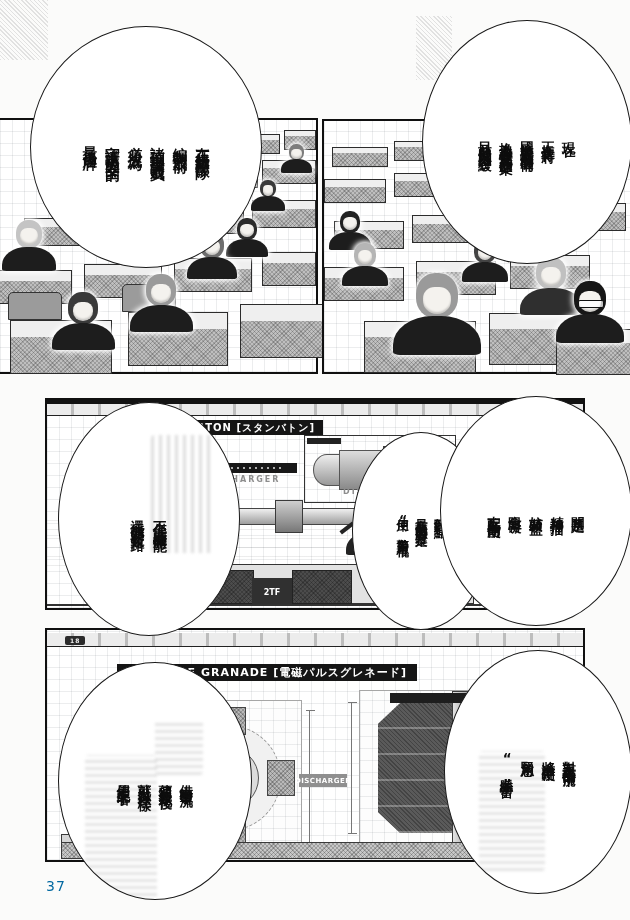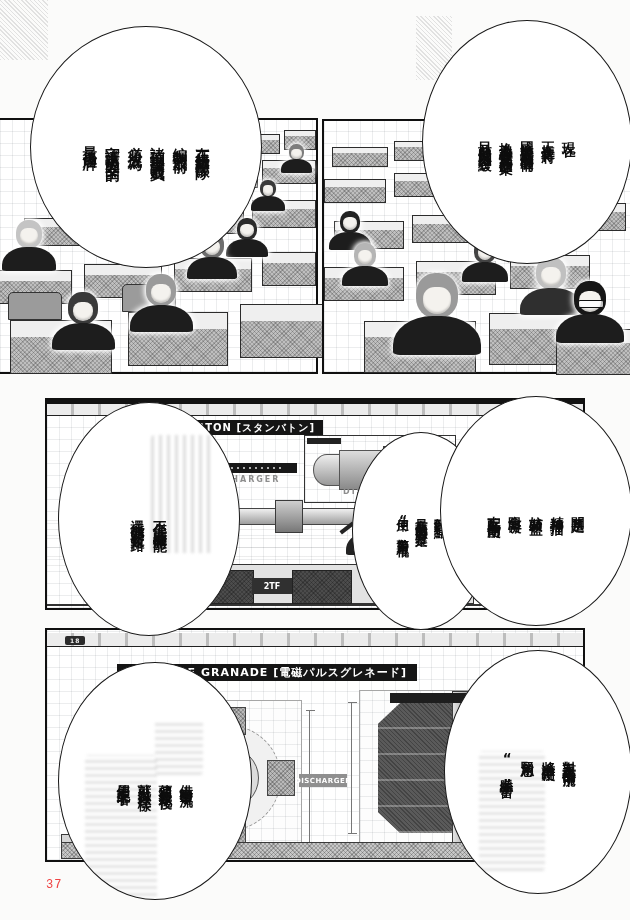--- a/index.html
+++ b/index.html
@@ -50,21 +50,21 @@
         border:1.5px solid #111;border-radius:2px;background:rgba(255,255,255,.75);}
   
   .techlabel{position:absolute;background:#151515;color:#fff;font-weight:bold;
              letter-spacing:1px;display:flex;align-items:center;}
   .smalllabel{position:absolute;color:#8d8d8d;font-weight:bold;letter-spacing:2px;}
   .pill{position:absolute;background:#2b2b2b;color:#eee;font-size:6px;font-weight:bold;
         padding:1px 5px;border-radius:2px;letter-spacing:1px;}
   .dim{position:absolute;border-left:1px solid #777;}
   .dim:before,.dim:after{content:"";position:absolute;left:-4px;width:9px;height:1px;background:#777;}
   .dim:before{top:0;} .dim:after{bottom:0;}
-  .pagenum{position:absolute;font-size:12px;color:#ef4444;letter-spacing:1px;font-family:Liberation Mono, monospace;}
+  .pagenum{position:absolute;font-size:14px;color:#0369a1;letter-spacing:1px;}
 </style>
 </head>
 <body>
 
 <div class="abs tone" style="left:0;top:0;width:48px;height:60px;"></div>
 <div class="abs tone" style="left:416px;top:16px;width:36px;height:64px;"></div>
 
 <div class="panel bleed-l grid" style="left:0;top:118px;width:318px;height:256px;">
 
   <div class="desk" style="left:118px;top:22px;width:52px;height:20px;"></div>
@@ -208,21 +208,21 @@
   <div class="person" style="--s:14px;--hc:#cfcfcf;--sc:#232323;left:310px;top:120px;z-index:4;">
     <i class="hair"></i>
       <i class="face"></i>
       <i class="suit" style="width:260%;left:-80%;height:140%;"></i>
   </div>
   <div class="abs" style="left:292px;top:126px;width:16px;height:4px;background:#232323;transform:rotate(-38deg);z-index:4;"></div>
 
   <div class="abs" style="left:85px;top:164px;width:340px;height:38px;background:#e2e2e2;border:1.3px solid #333;"></div>
   <div class="smalllabel" style="left:108px;top:184px;font-size:8px;color:#b5b5b5;">017-2</div>
   <div class="abs hatch" style="left:145px;top:170px;width:60px;height:32px;background-color:#4c4c4c;border:1.2px solid #222;"></div>
-  <div class="abs" style="left:205px;top:178px;width:40px;height:16px;background:#303030;color:#fff;font-size:8px;font-weight:bold;display:flex;align-items:center;justify-content:center;">2TF</div>
+  <div class="abs" style="left:205px;top:178px;width:40px;height:28px;background:#303030;color:#fff;font-size:8px;font-weight:bold;display:flex;align-items:center;justify-content:center;">2TF</div>
   <div class="abs hatch" style="left:245px;top:170px;width:58px;height:32px;background-color:#4c4c4c;border:1.2px solid #222;"></div>
   <div class="abs" style="left:0;top:204px;width:100%;height:2px;background:#333;"></div>
 </div>
 
 <div class="panel grid" style="left:45px;top:628px;width:540px;height:234px;">
   <div class="abs ticks" style="left:0;top:3px;width:100%;height:13px;"></div>
   <div class="pill" style="left:18px;top:6px;">18</div>
 
   <div class="techlabel" style="left:70px;top:34px;width:290px;height:17px;font-size:11px;justify-content:flex-end;padding-right:10px;">
     <span>C PULSE GRANADE [電磁パルスグレネード]</span>

